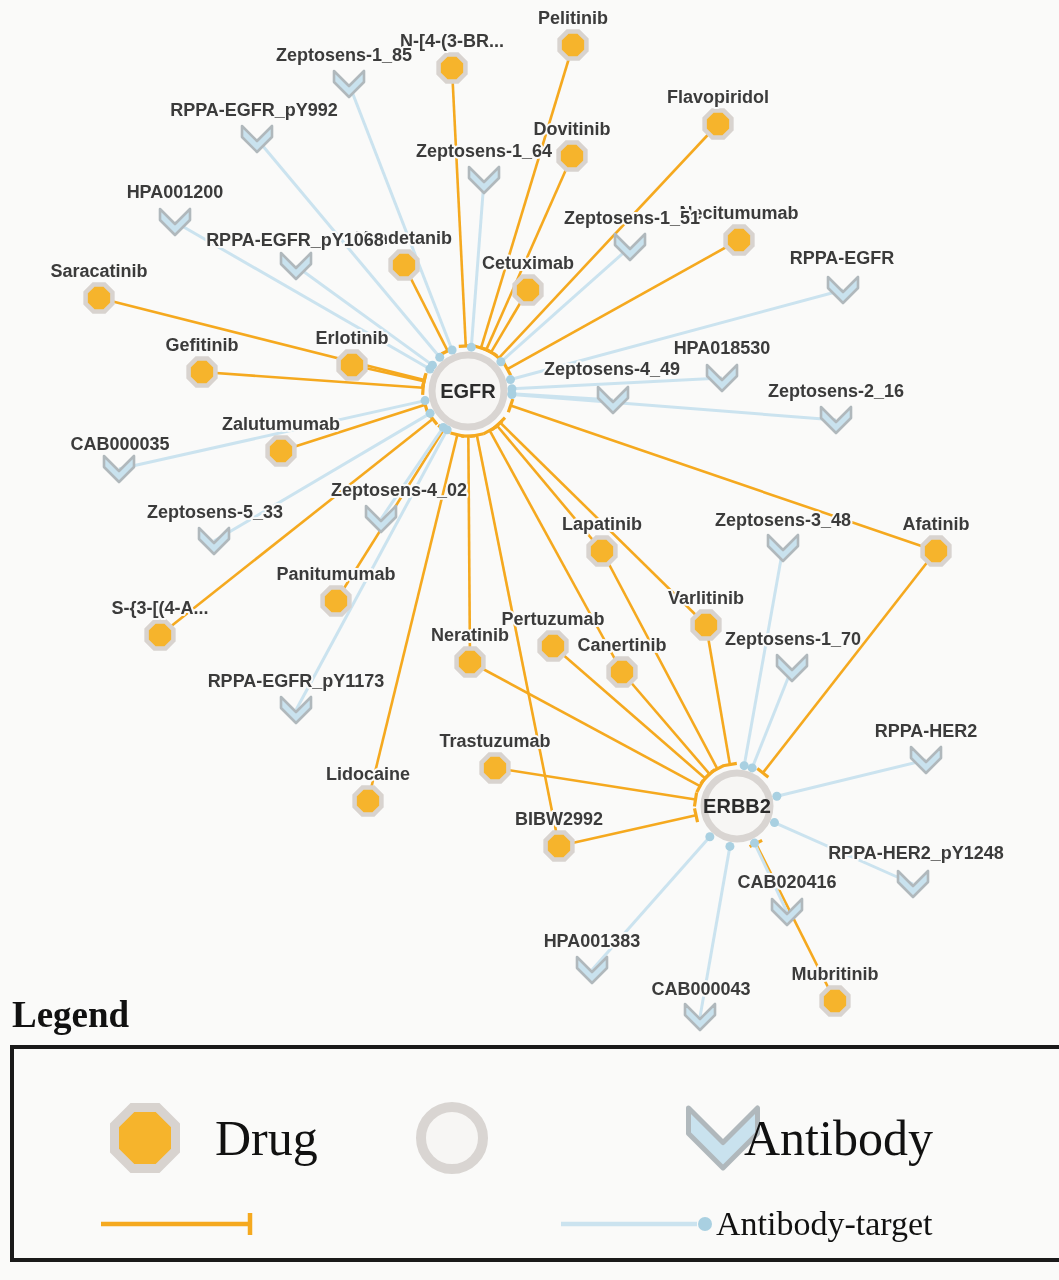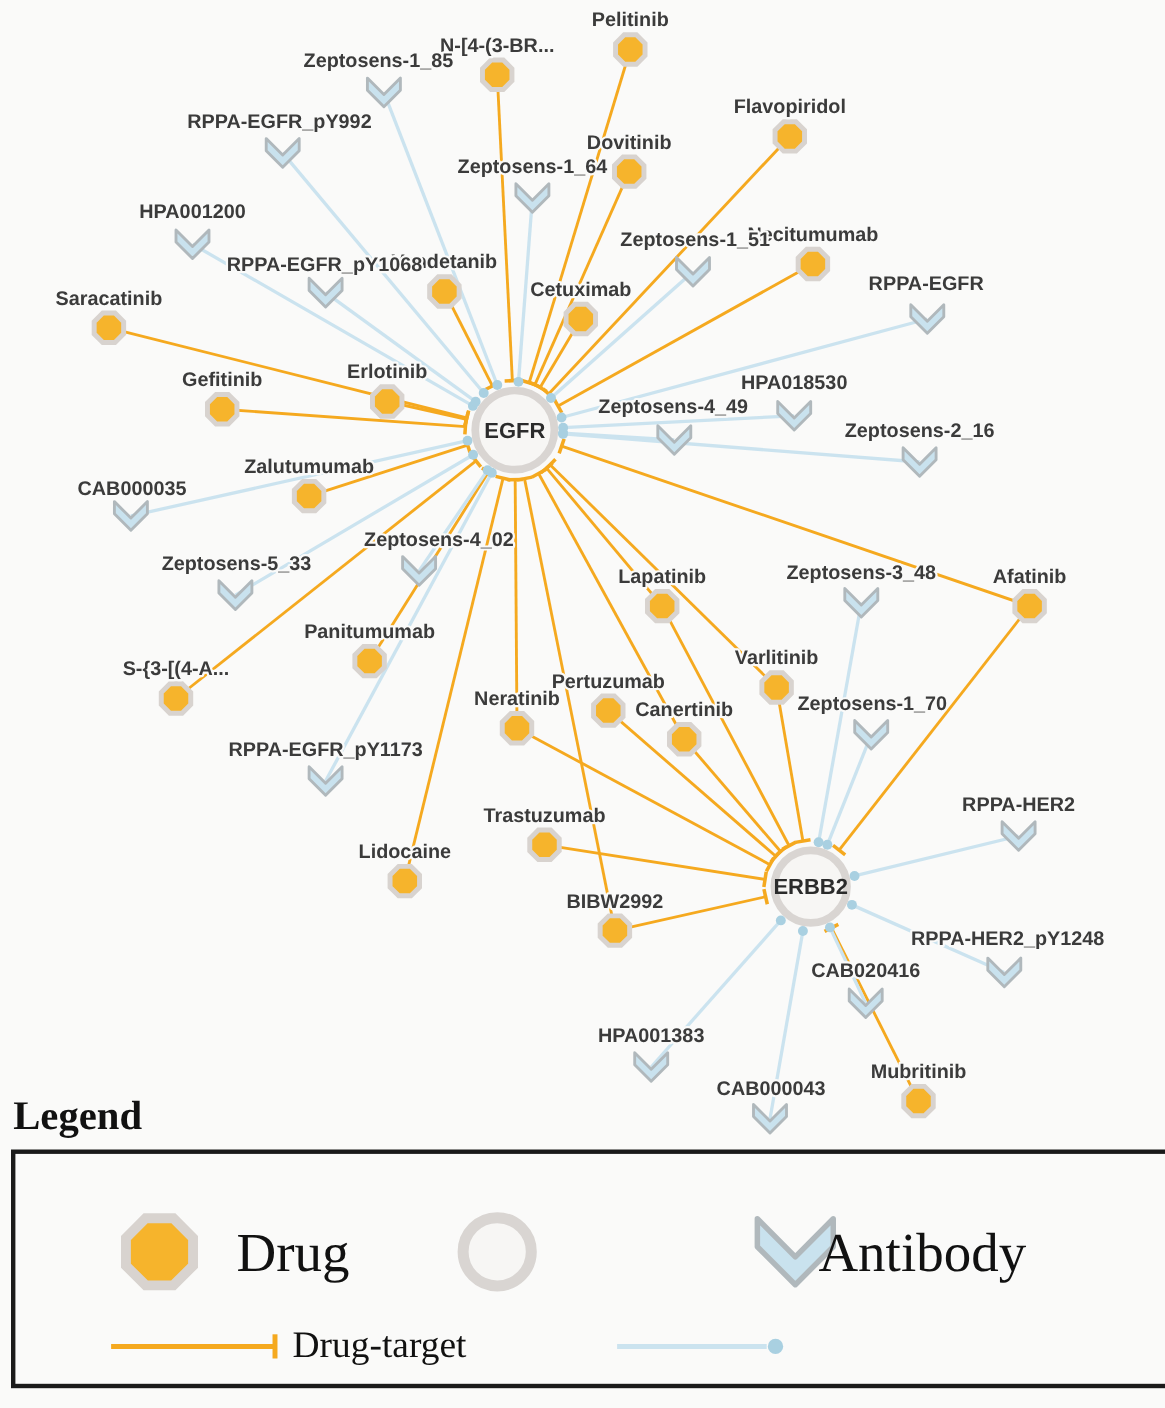--- a/index.html
+++ b/index.html
@@ -340,20 +340,20 @@
 
     <svg class="abs" style="left:667px;top:49px" width="84" height="80" viewBox="0 0 84 80">
       <path class="leg-ab" d="M7.5 10 L42 44.6 L76.5 10 L76.5 35.4 L42 69.9 L7.5 35.4 Z"></path>
     </svg>
     <span class="legend-big" style="left:730px;top:89px">Antibody</span>
 
     <svg class="abs" style="left:85px;top:160px" width="170" height="30" viewBox="0 0 170 30">
       <line class="leg-dline" x1="2" y1="15" x2="150" y2="15"></line>
       <line class="leg-dline" x1="151" y1="4" x2="151" y2="26"></line>
     </svg>
-    <span class="legend-small" style="left:252px;top:175px">Drug-target</span>
 
     <svg class="abs" style="left:545px;top:160px" width="160" height="30" viewBox="0 0 160 30">
       <line class="leg-aline" x1="2" y1="15" x2="138" y2="15"></line>
       <circle class="leg-adot" cx="146" cy="15" r="7"></circle>
     </svg>
+    <span class="legend-small" style="left:702px;top:175px">Antibody-target</span>
   </div>
 </div>
 
 </body></html>

